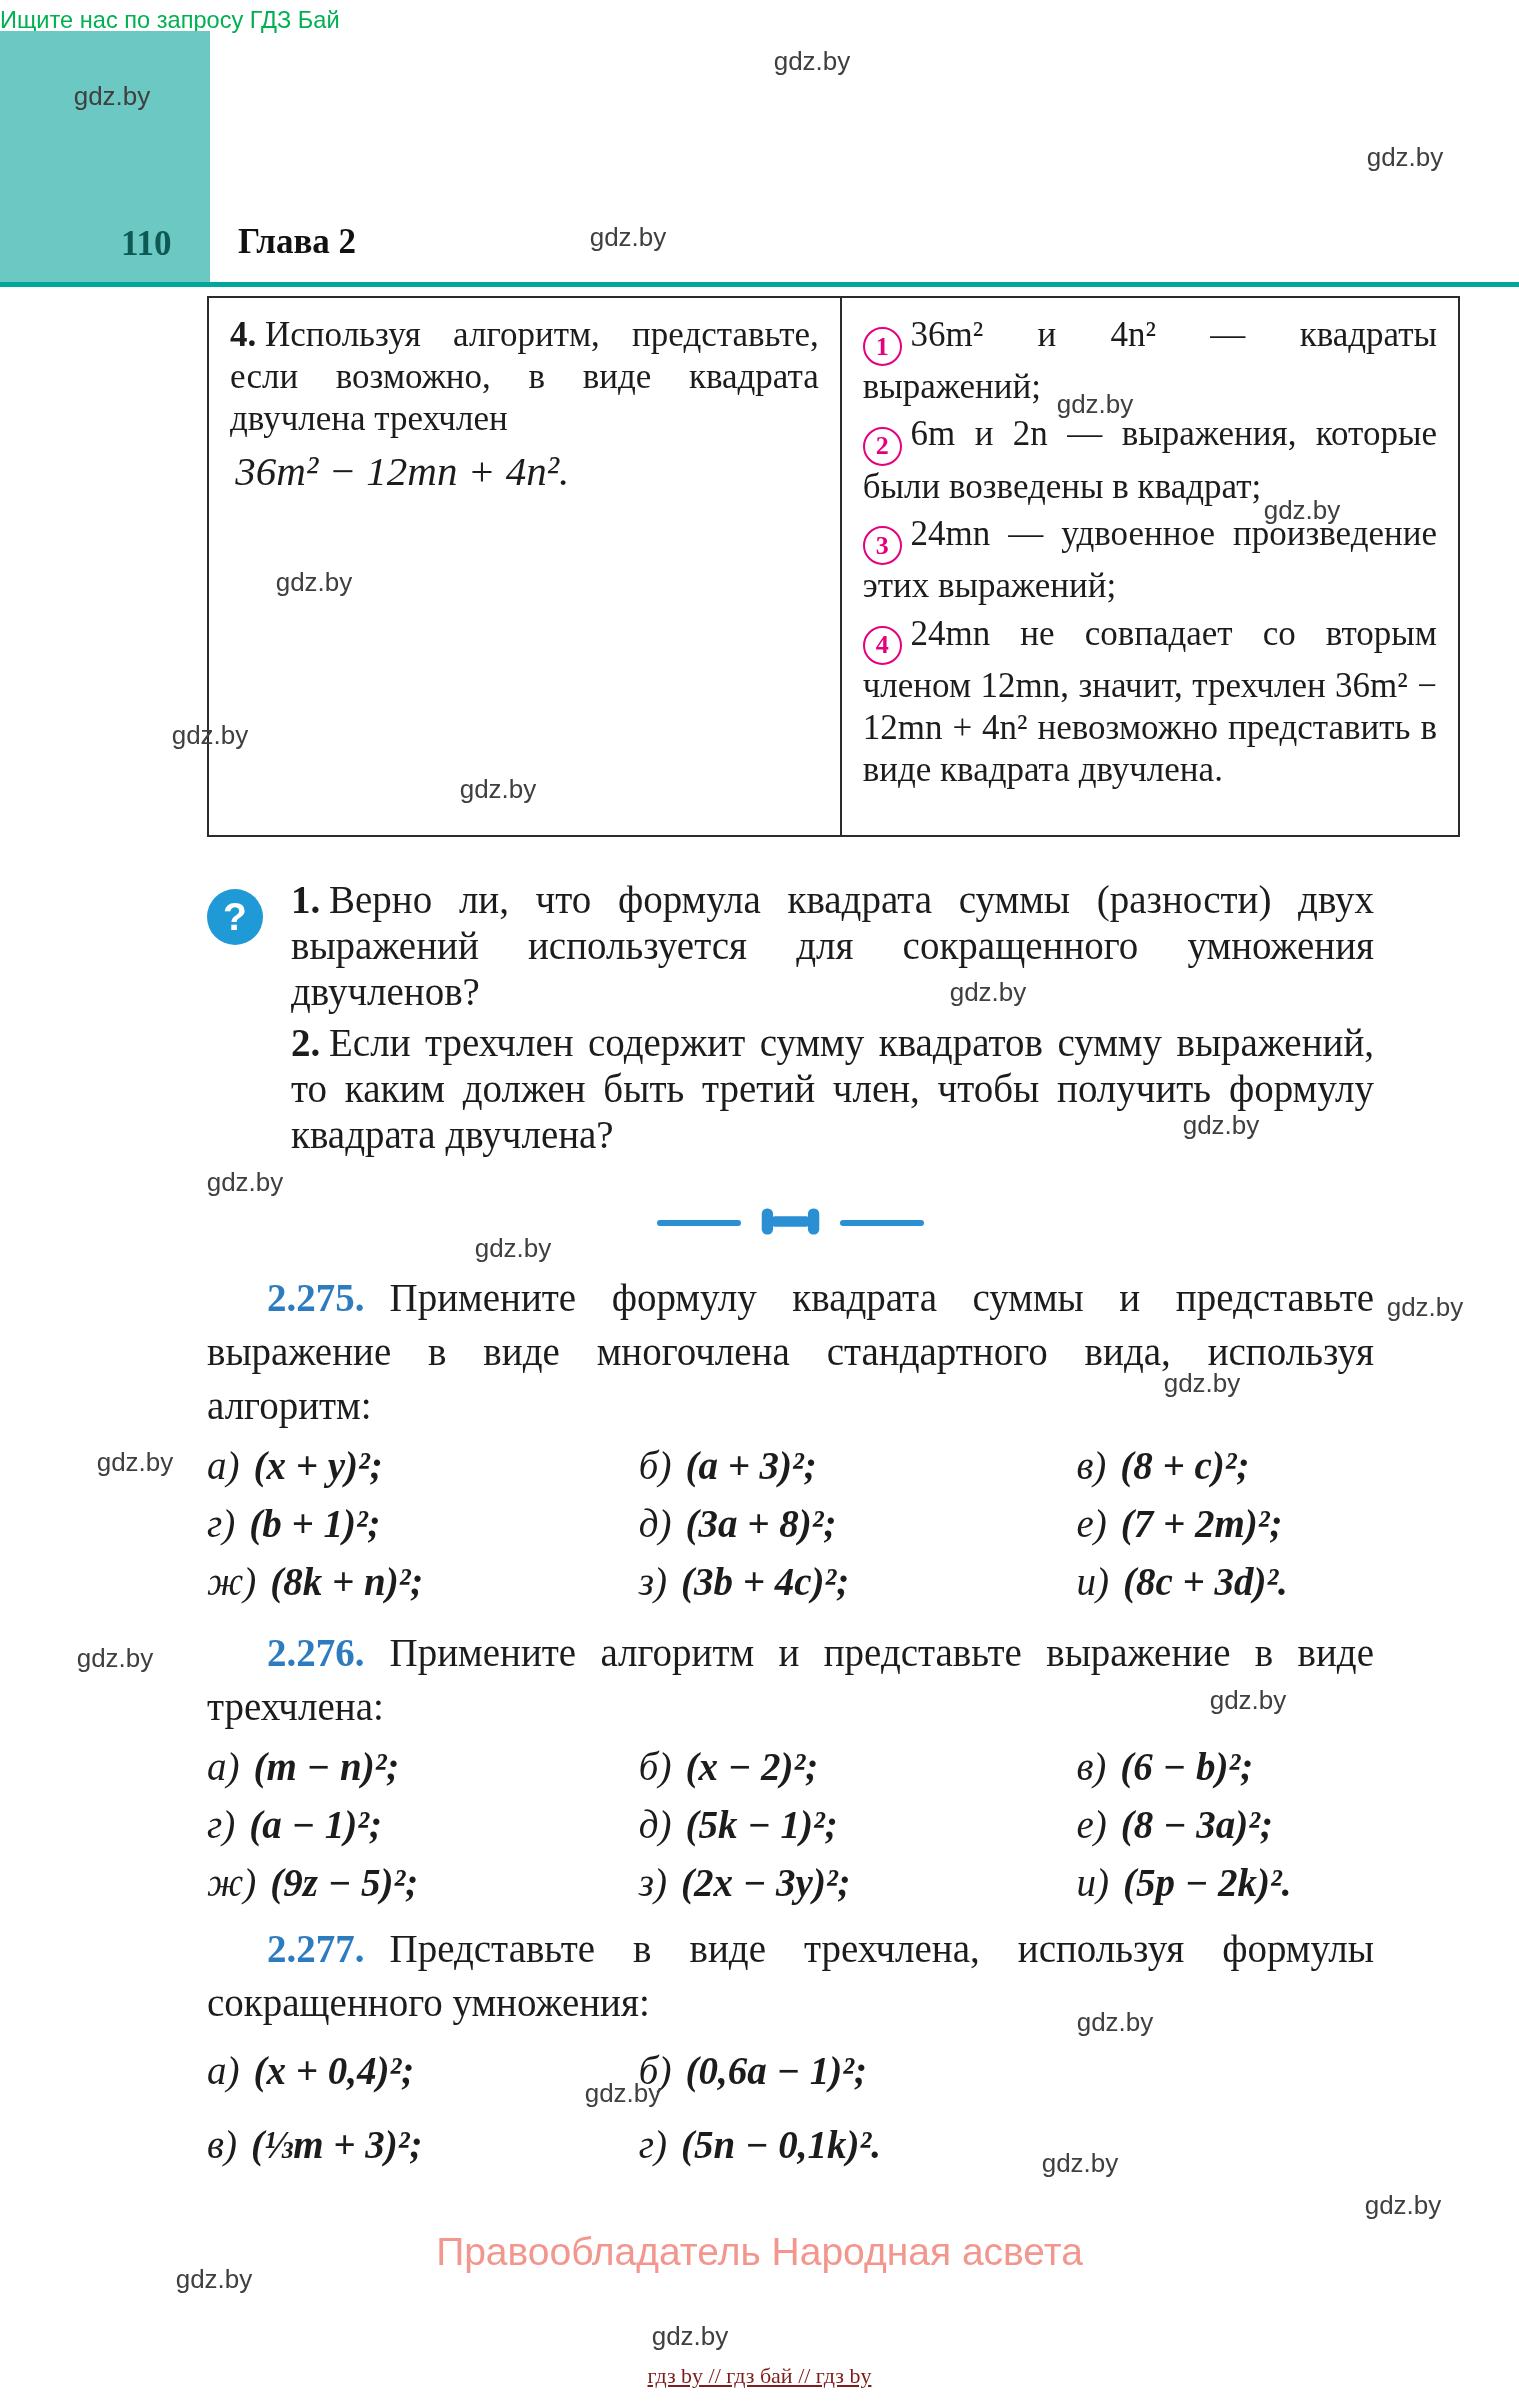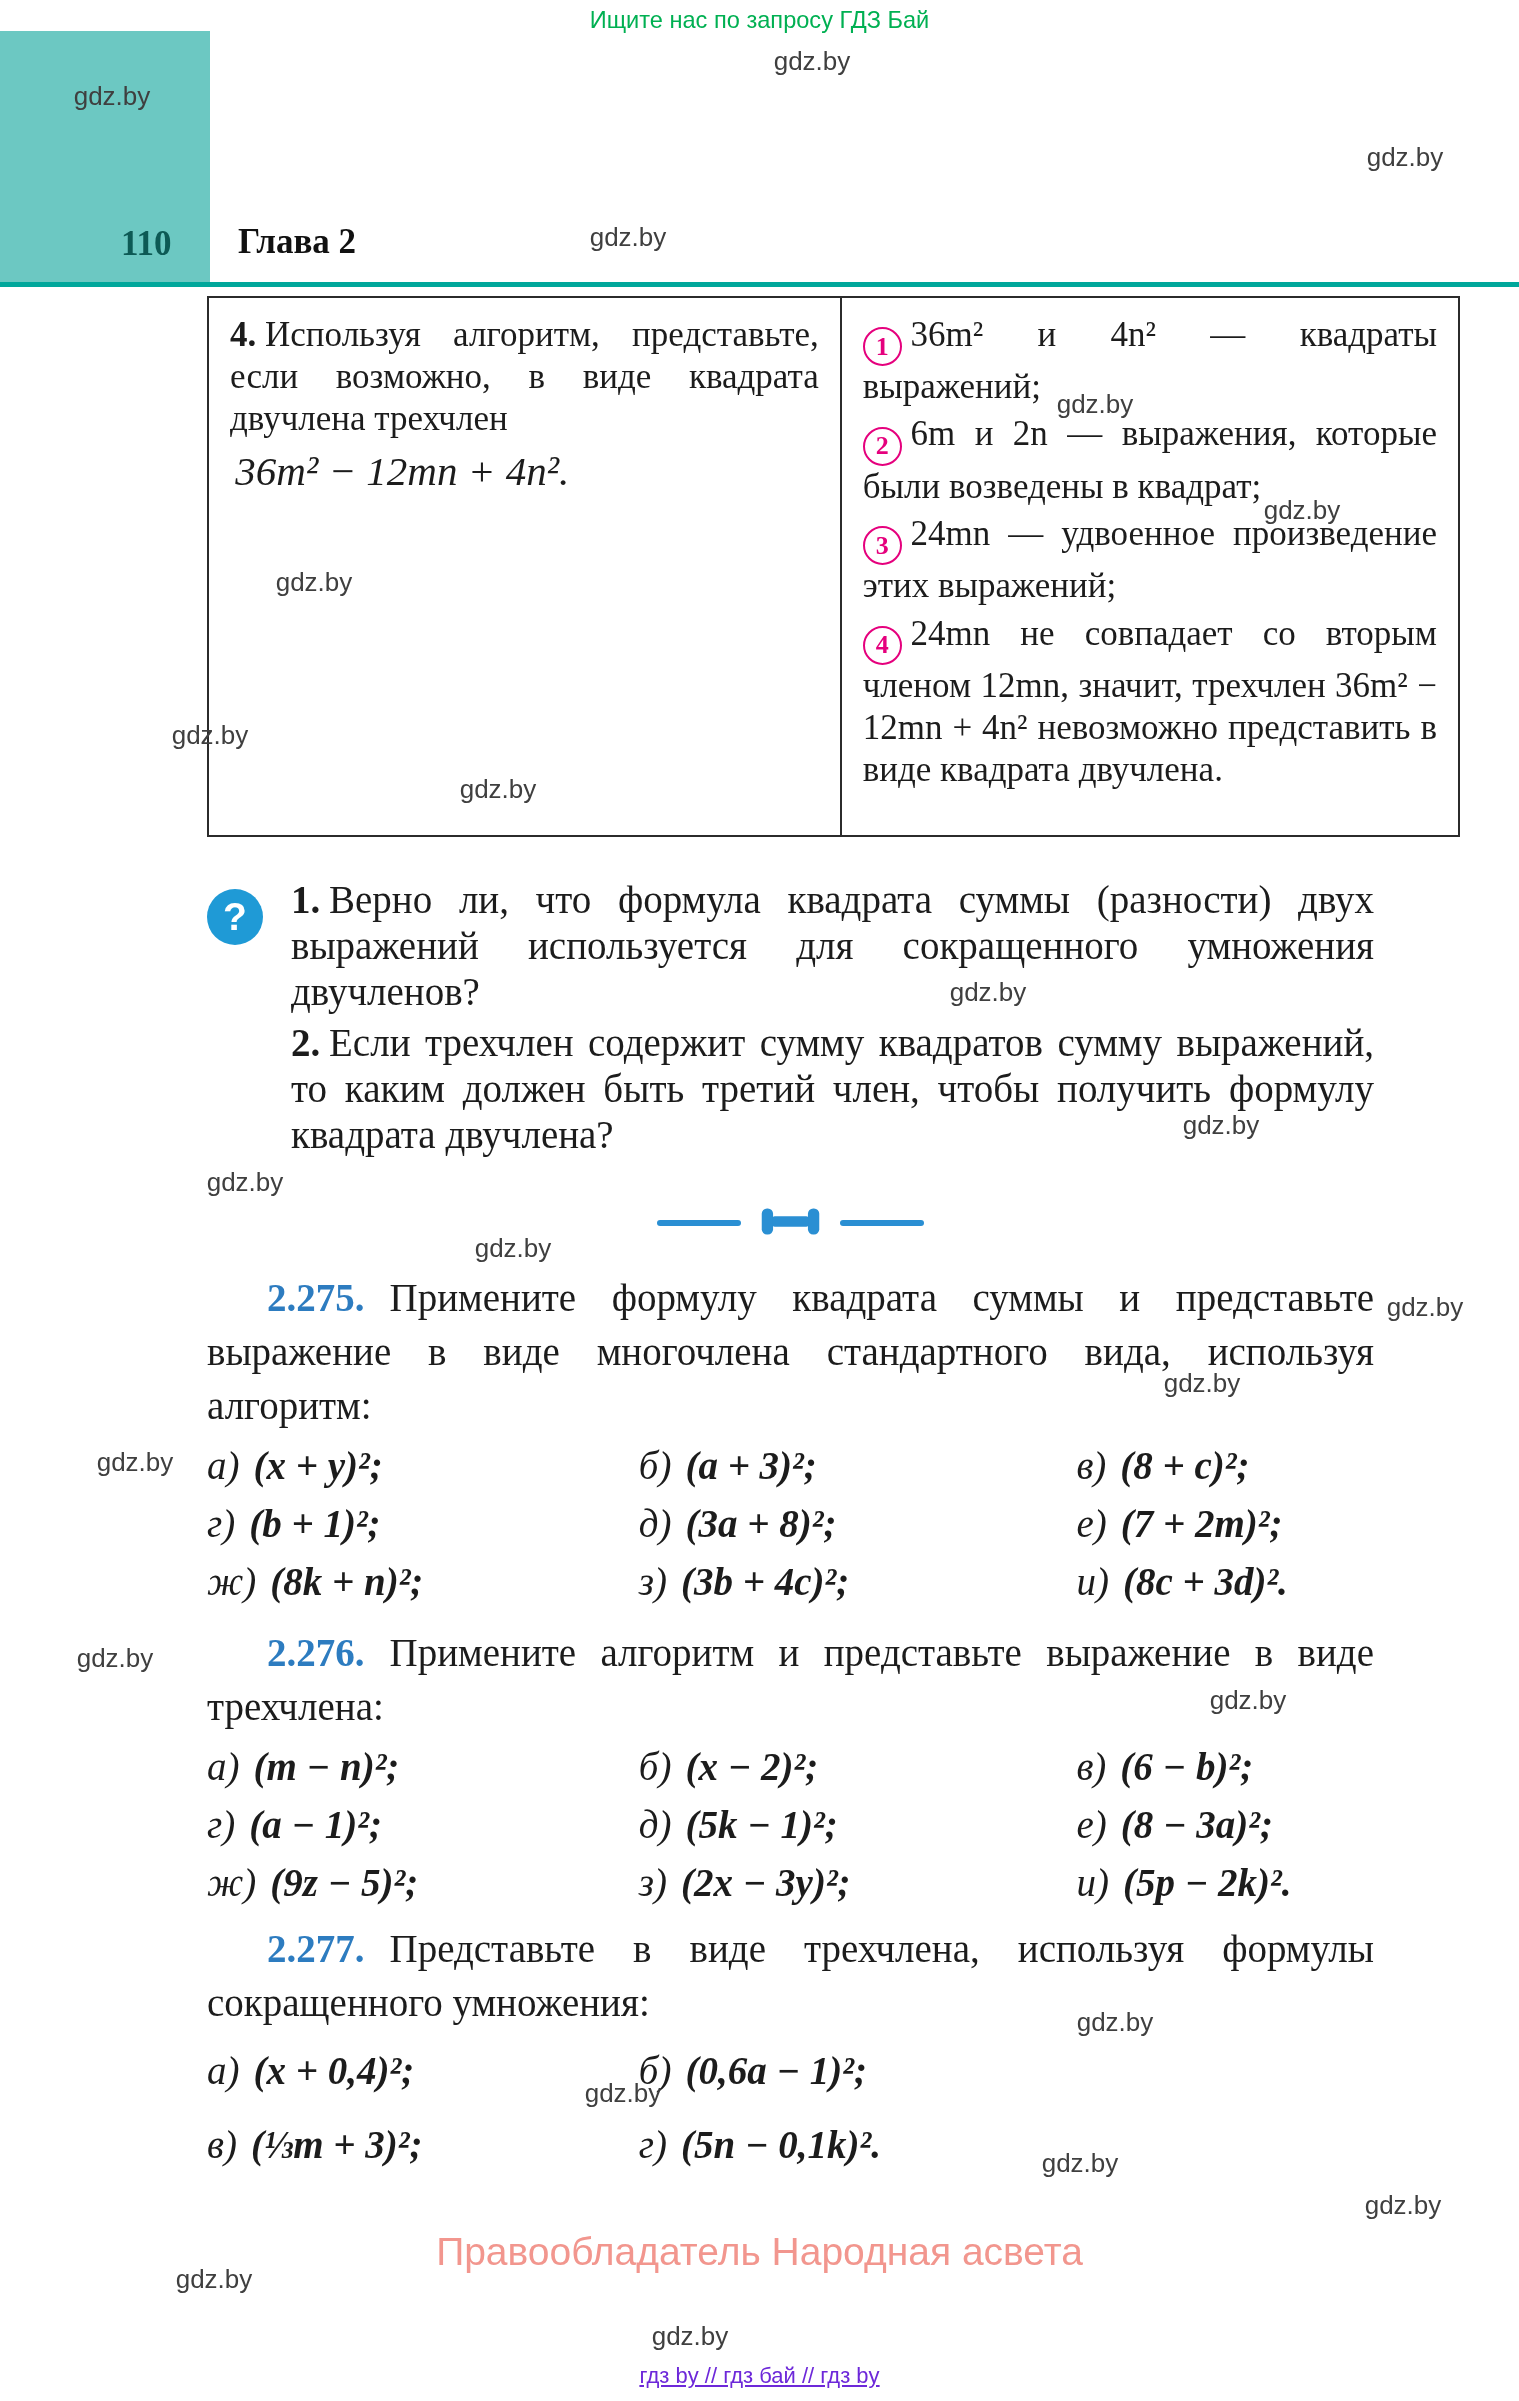--- a/index.html
+++ b/index.html
@@ -5,21 +5,21 @@
   * { margin: 0; padding: 0; box-sizing: border-box; }
   body { background: #e8e8e8; font-family: "Liberation Serif", "DejaVu Serif", serif; }
   .page {
     position: relative; width: 1519px; height: 2401px;
     background: #ffffff; overflow: hidden; margin: 0 auto;
     color: #1c1c1c;
   }
   
   .top-note {
     position: absolute; top: 7px; left: 0; width: 100%;
-    text-align: center; font-family: "Liberation Sans", "DejaVu Sans", sans-serif;
+    text-align: left; font-family: "Liberation Sans", "DejaVu Sans", sans-serif;
     font-size: 23.6px; color: #00b052;
   }
   .teal-block {
     position: absolute; left: 0; top: 31px; width: 210px; height: 253px;
     background: #6cc8c2;
   }
   .teal-rule {
     position: absolute; left: 0; top: 282px; width: 100%; height: 5.3px;
     background: #00a79b;
   }
@@ -83,22 +83,22 @@
   .lbl { font-style: italic; margin-right: 14px; }
   .expr { font-style: italic; font-weight: bold; }
   
   .copyright {
     position: absolute; left: 0; top: 2230px; width: 100%; text-align: center;
     font-family: "Liberation Sans", "DejaVu Sans", sans-serif;
     font-size: 39px; color: #f2968e;
   }
   .bottom-links {
     position: absolute; left: 0; top: 2363px; width: 100%; text-align: center;
-    font-family: Liberation Sans, sans-serif;
-    font-size: 22px; color: #6d28d9; text-decoration: underline; cursor: pointer;
+    font-family: Liberation Serif, serif;
+    font-size: 22px; color: #7f1d1d; text-decoration: underline; cursor: pointer;
   }
   
   .wm-layer { position: absolute; inset: 0; pointer-events: none; }
   .wm {
     position: absolute; transform: translate(-50%, -50%);
     font-family: "Liberation Sans", "DejaVu Sans", sans-serif;
     font-size: 26px; color: #3f3f3f; white-space: nowrap;
   }
 </style>
 </head>

